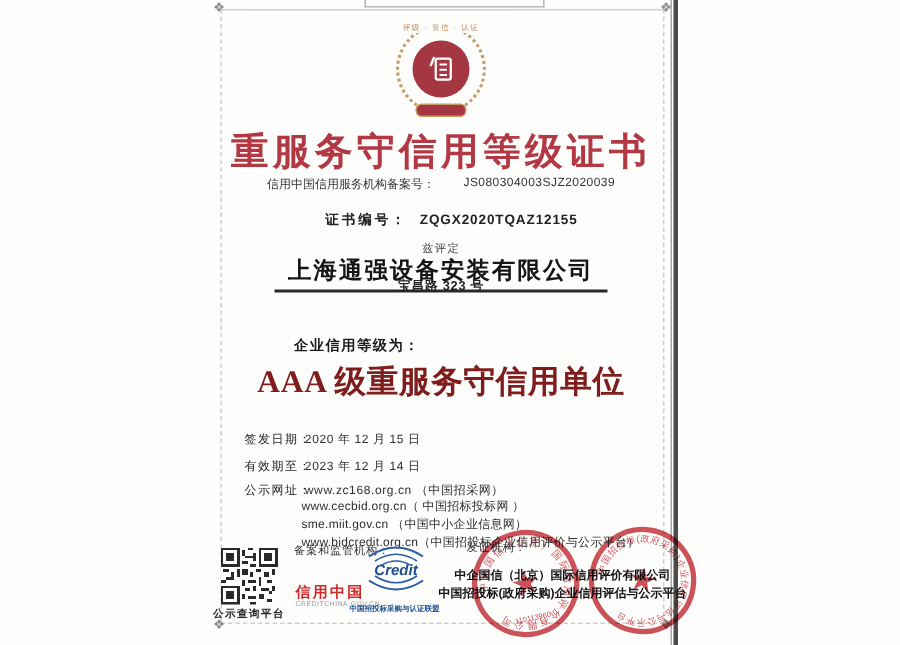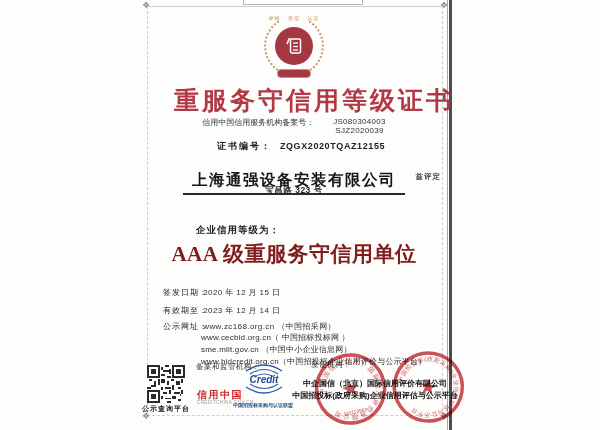--- a/index.html
+++ b/index.html
@@ -27,33 +27,33 @@
   .arc-text{position:absolute;top:-3px;left:50%;transform:translateX(-50%);
             font-size:5px;color:#c08a52;background:#fdfdfc;padding:0 2px;
             letter-spacing:1px;white-space:nowrap;}
   .logo-core{width:38px;height:38px;border-radius:50%;background:#a43742;
              display:flex;align-items:center;justify-content:center;}
   .logo-banner{position:absolute;bottom:-4px;left:50%;transform:translateX(-50%);
                width:32px;height:7px;background:#a43742;border:1px solid #c79a66;
                border-radius:4px;}
 
   .title{left:147px;top:84px;width:294px;text-align:center;font-size:25px;
-         font-weight:bold;letter-spacing:3px;color:#b23844;white-space:nowrap;padding-left:20px;}
+         font-weight:bold;letter-spacing:3px;color:#b23844;white-space:nowrap;}
 
   .record{left:147px;top:117px;width:294px;display:flex;justify-content:center;
           gap:19px;font-size:8px;color:#333;}
-  .record-vals{display:flex;flex-direction:column;line-height:9px;text-align:center;
+  .record-vals{display:flex;flex-direction:row;line-height:9px;text-align:right;
                letter-spacing:.3px;}
 
   .certno{left:147px;top:140px;width:308px;text-align:center;font-size:9px;
           font-weight:bold;color:#222;letter-spacing:.6px;}
   .certno .lbl{margin-right:8px;letter-spacing:2px;}
 
-  .hereby{left:147px;top:172px;width:294px;text-align:right;font-size:7.5px;color:#444;
-          letter-spacing:1px;font-weight:bold;}
+  .hereby{left:147px;top:161px;width:294px;text-align:center;font-size:7.5px;color:#444;
+          letter-spacing:1px;}
 
   .company{left:147px;top:170px;width:294px;text-align:center;}
   .company span{display:inline-block;font-family:"Liberation Serif",serif;
                 font-size:15.5px;font-weight:bold;letter-spacing:1.5px;color:#151515;
                 border-bottom:2px solid #2a2a2a;padding:0 9px 2px;}
 
   .address{left:147px;top:185px;width:294px;text-align:center;font-size:8.5px;
            font-weight:bold;color:#222;letter-spacing:.5px;}
 
   .rating-label{left:196px;top:224px;font-size:9.5px;font-weight:bold;color:#1a1a1a;

